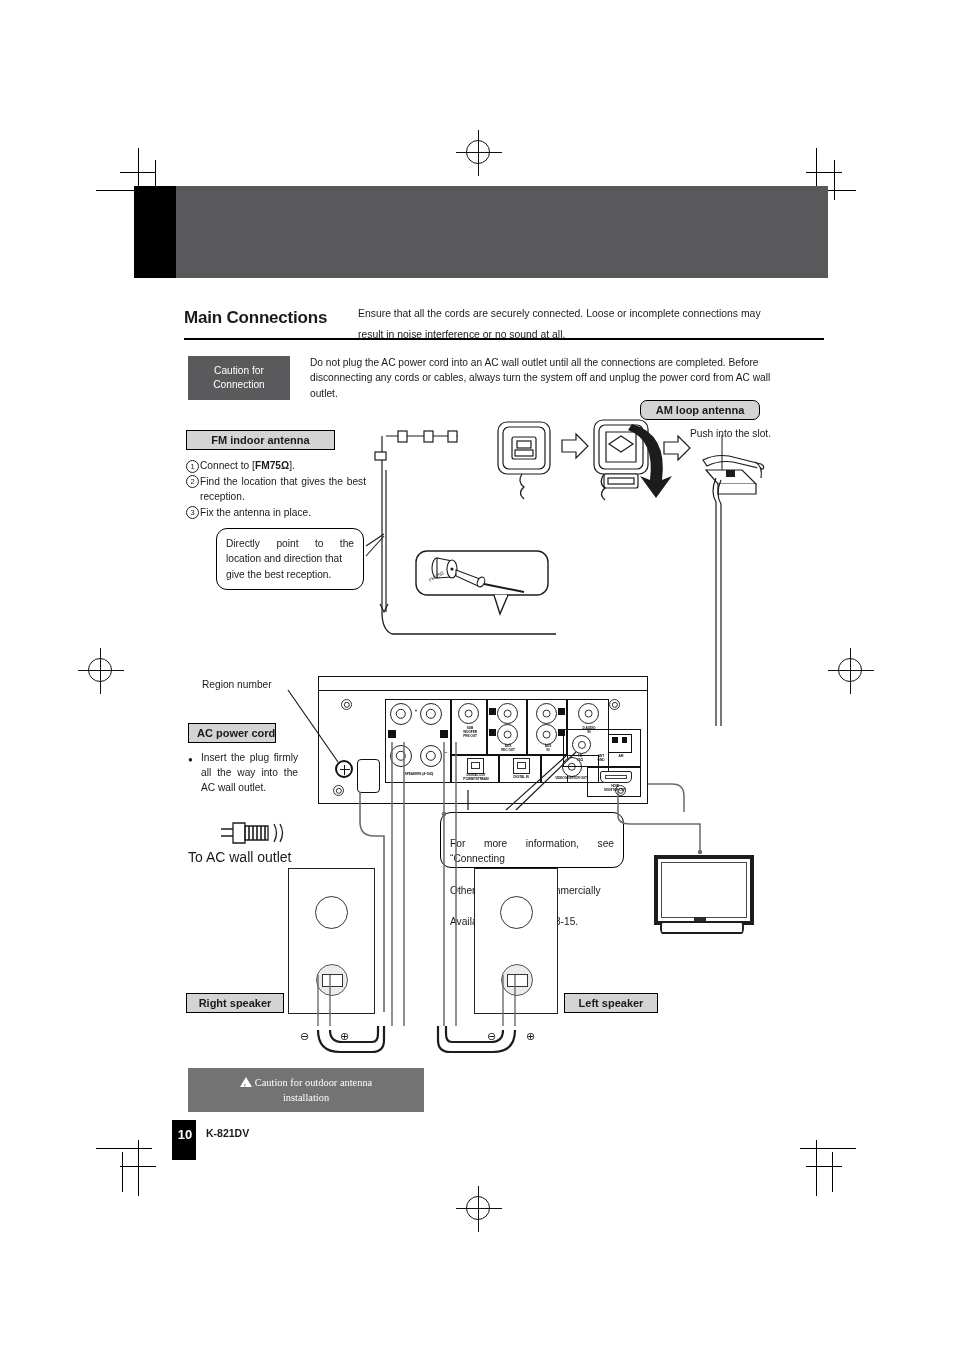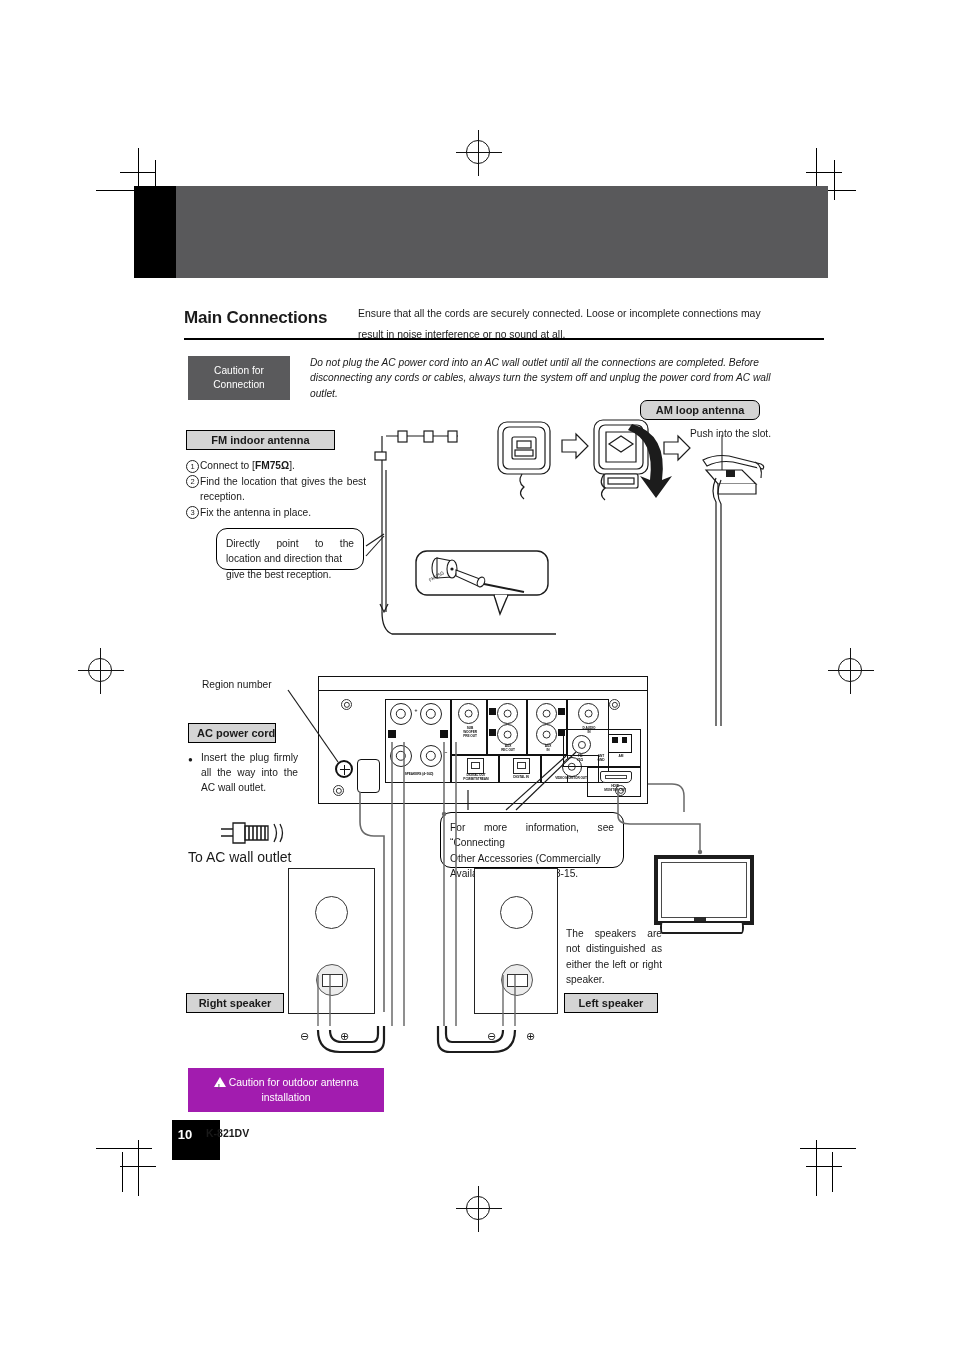--- a/index.html
+++ b/index.html
@@ -33,21 +33,21 @@
   .mc-title{left:184px;top:308px;font-size:17px;font-weight:bold;letter-spacing:-0.2px;}
   .mc-text{left:358px;top:303px;width:420px;font-size:10.4px;line-height:21px;}
   .rule{left:184px;top:338px;width:640px;height:2.2px;background:#000;}
 
   
   .caution-box{left:188px;top:356px;width:102px;height:44px;background:#5a5a5c;}
   .caution-box span{
     display:block;color:#fff;font-size:10.2px;line-height:14px;
     text-align:center;padding-top:8px;
   }
-  .caution-text{left:310px;top:355px;width:470px;font-size:10.2px;line-height:15.4px;font-style:italic;}
+  .caution-text{left:310px;top:355px;width:470px;font-size:10.2px;line-height:15.4px;}
 
   
   .chip{
     background:#d4d4d4;border:1.4px solid #000;
     font-size:11px;font-weight:bold;text-align:center;
     padding:3px 8px;box-sizing:border-box;white-space:nowrap;
   }
 
   
   .fm-chip{left:186px;top:430px;width:149px;}
@@ -55,25 +55,25 @@
   .fm-steps .ln{display:block;position:relative;padding-left:14px;}
   .cnum{position:absolute;left:0;top:1.5px;width:11px;height:11px;border:1px solid #222;
     border-radius:50%;font-size:7.5px;line-height:11px;text-align:center;font-weight:normal;}
   .fm-steps b{font-weight:bold;}
 
   
   .callout{
     border:1.5px solid #000;border-radius:11px;background:#fff;
     font-size:10.2px;line-height:15.4px;padding:7px 9px;box-sizing:border-box;
   }
-  .co-fm{left:216px;top:528px;width:148px;height:42px;text-align:justify;}
+  .co-fm{left:216px;top:528px;width:148px;height:62px;text-align:justify;}
   .co-fm .j1{text-align:justify;text-align-last:justify;}
 
   .co-info{left:440px;top:812px;width:184px;height:56px;}
-  .co-info div{text-align:justify;}
+  .co-info div{text-align:justify;margin-top:16px;}
 
   
   .am-chip{left:640px;top:400px;width:120px;border-radius:7px;}
   .am-push{left:690px;top:428px;font-size:10.2px;}
 
   
   .region-lbl{left:202px;top:679px;font-size:10.2px;}
   .ac-chip{left:188px;top:723px;width:88px;}
   .ac-note{left:188px;top:750px;width:110px;font-size:10.2px;line-height:15px;}
   .ac-note .bullet{position:absolute;left:0;top:2px;font-size:8px;}
@@ -90,32 +90,32 @@
   .sp-note{left:566px;top:926px;width:96px;font-size:10.2px;line-height:15.4px;text-align:justify;}
 
   
   .tv-body{position:absolute;border:4px solid #1d1d1d;background:#fff;}
   .tv-screen{position:absolute;border:1.4px solid #4a4a4a;background:#fff;}
   .tv-neck{position:absolute;background:#2a2a2a;}
   .tv-foot{position:absolute;border:2px solid #1d1d1d;background:#fff;
     border-radius:3px/8px;}
 
   
-  .bc-box{left:188px;top:1068px;width:196px;height:44px;background:#a21caf;}
+  .bc-box{left:188px;top:1068px;width:236px;height:44px;background:#737373;font-family:Liberation Serif, serif;}
   .bc-box .t{color:#fff;font-size:10.4px;line-height:15px;text-align:center;padding-top:7px;
     display:block;}
   .bc-text{left:428px;top:1068px;width:350px;font-size:10.2px;line-height:15.5px;}
   .warn-tri{display:inline-block;width:0;height:0;border-left:6px solid transparent;
     border-right:6px solid transparent;border-bottom:10px solid #fff;position:relative;
     top:1px;margin-right:3px;}
   .warn-tri:after{content:"!";position:absolute;left:-2px;top:2px;color:#5a5a5c;
     font-size:7px;font-weight:bold;}
 
   
-  .pg-tab{left:172px;top:1120px;width:48px;height:40px;background:#000;}
+  .pg-tab{left:172px;top:1120px;width:24px;height:40px;background:#000;}
   .pg-num{position:absolute;left:0;top:7px;width:26px;text-align:center;color:#fff;
     font-size:13px;font-weight:bold;}
   .model{left:206px;top:1127px;font-size:10.5px;font-weight:bold;}
 
   
   .rp-outer{left:318px;top:676px;width:330px;height:128px;border:1.6px solid #111;
     background:#fff;box-sizing:border-box;}
   .rp-strip{position:absolute;left:0;top:0;width:100%;height:14px;border-bottom:1.5px solid #111;
     box-sizing:border-box;}
   .rp-group{position:absolute;border:1.5px solid #111;box-sizing:border-box;}
@@ -239,21 +239,20 @@
   </div>
   <div class="abs chip sp-right-chip">Right speaker</div>
 
   <div class="abs sp-box" style="left:474px;top:868px;width:82px;height:144px;">
     <div class="sp-cone" style="left:25px;top:27px;width:31px;height:31px;"></div>
     <div class="sp-term-outer" style="left:26px;top:95px;width:30px;height:30px;">
       <div class="sp-term-inner" style="left:5px;top:9px;width:19px;height:11px;"></div>
     </div>
   </div>
   <div class="abs chip sp-left-chip">Left speaker</div>
-  <div class="abs sp-note">The speakers are not distinguished as either the left or right speaker.</div>
 
   <div class="abs" style="left:300px;top:1030px;font-size:11px;">⊖</div>
   <div class="abs" style="left:340px;top:1030px;font-size:11px;">⊕</div>
   <div class="abs" style="left:487px;top:1030px;font-size:11px;">⊖</div>
   <div class="abs" style="left:526px;top:1030px;font-size:11px;">⊕</div>
 
   <div class="abs tv-body" style="left:654px;top:855px;width:92px;height:62px;">
     <div class="tv-screen" style="left:3px;top:3px;right:3px;bottom:3px;"></div>
   </div>
   <div class="abs tv-neck" style="left:694px;top:917px;width:12px;height:6px;"></div>

